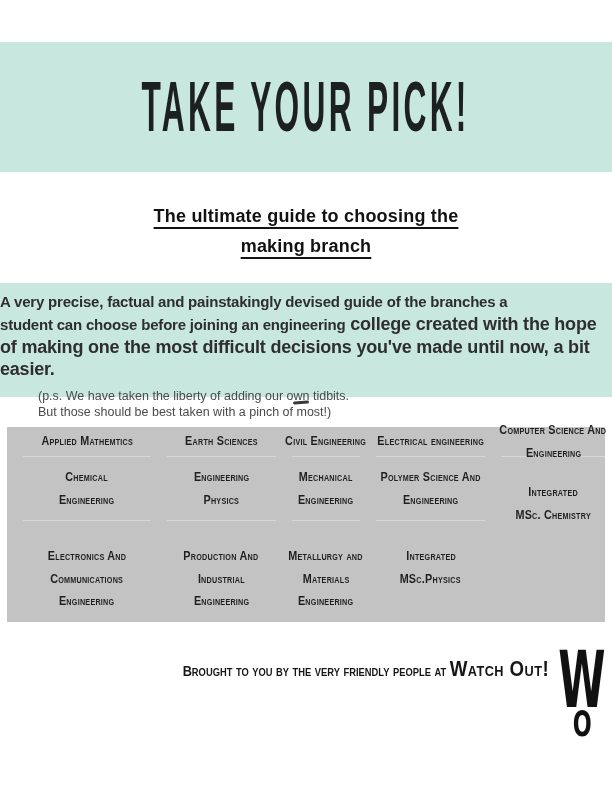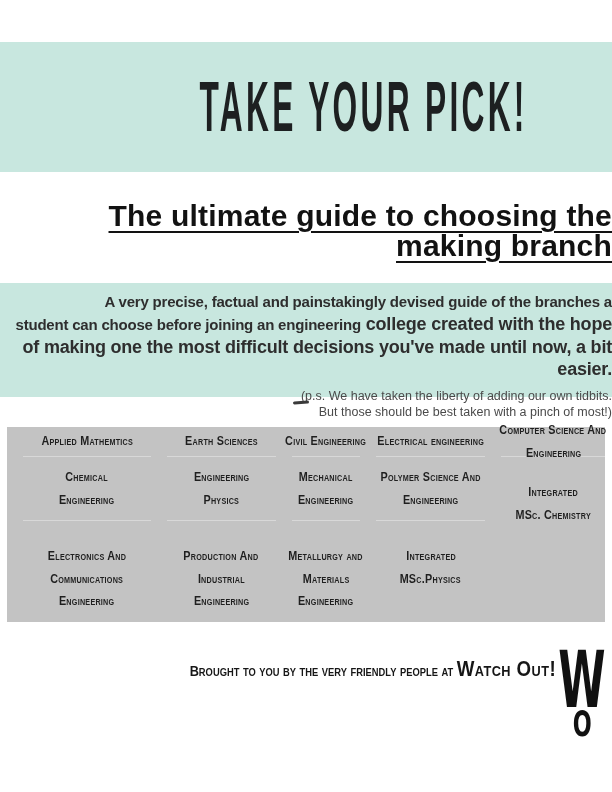--- a/index.html
+++ b/index.html
@@ -15,69 +15,70 @@
   }
 
   
   .banner {
     position: absolute;
     left: 0; top: 42px;
     width: 612px; height: 130px;
     background: #c8e7df;
     display: flex;
     align-items: center;
-    justify-content: flex-end;
+    justify-content: center;
   }
   .banner-title {
     font-family: "Liberation Sans", sans-serif;
     font-weight: 700;
     font-size: 48px;
     letter-spacing: 5px;
     color: #1d2021;
     white-space: nowrap;
     transform: scale(0.66, 1.45);
   }
 
   
   .subtitle {
     position: absolute;
     left: 0; top: 201px;
     width: 612px;
-    text-align: right;
-    font-weight: 700;
-    font-size: 30px;
+    text-align: center;
+    font-weight: 700;
+    font-size: 18px;
     line-height: 30px;
     color: #121212;
     letter-spacing: 0.2px;
   }
   .subtitle .u {
     text-decoration: underline;
     text-decoration-thickness: 2px;
     text-underline-offset: 5px;
   }
 
   
   .intro {
     position: absolute;
     left: 0; top: 283px;
     width: 612px; height: 114px;
     background: #c8e7df;
-    text-align: right;
+    text-align: left;
     color: #2e2e2e;
     padding-top: 8px;
   }
   .intro .main-line { line-height: 22px; }
   .t-lg { font-size: 15px; font-weight: 700; letter-spacing: -0.2px; }
   .t-sm { font-size: 18px; font-weight: 700; letter-spacing: -0.2px; }
   .ps {
     margin-top: 8px;
     font-size: 12.5px;
     font-weight: 400;
     color: #4a4a4a;
     line-height: 16px;
+    padding-left: 38px;
   }
 
   .stray-mark {
     position: absolute;
     left: 293px; top: 401px;
     width: 16px; height: 3px;
     background: #3a3a3a;
     border-radius: 2px;
     transform: rotate(-4deg);
   }
@@ -111,21 +112,21 @@
     transform: scaleX(0.8);
     line-height: 22.5px;
   }
 
   
   .footer {
     position: absolute;
     top: 650px; right: 6px;
     display: flex;
     align-items: flex-start;
-    gap: 2px;
+    gap: 9px;
     color: #161616;
   }
   .credit {
     text-align: right;
     font-variant: small-caps;
     font-weight: 700;
     padding-top: 6px;
   }
   .credit-line1 { font-size: 15px; line-height: 26px; white-space: nowrap; }
   .credit-line2 { font-size: 15px; line-height: 30px; white-space: nowrap; }

